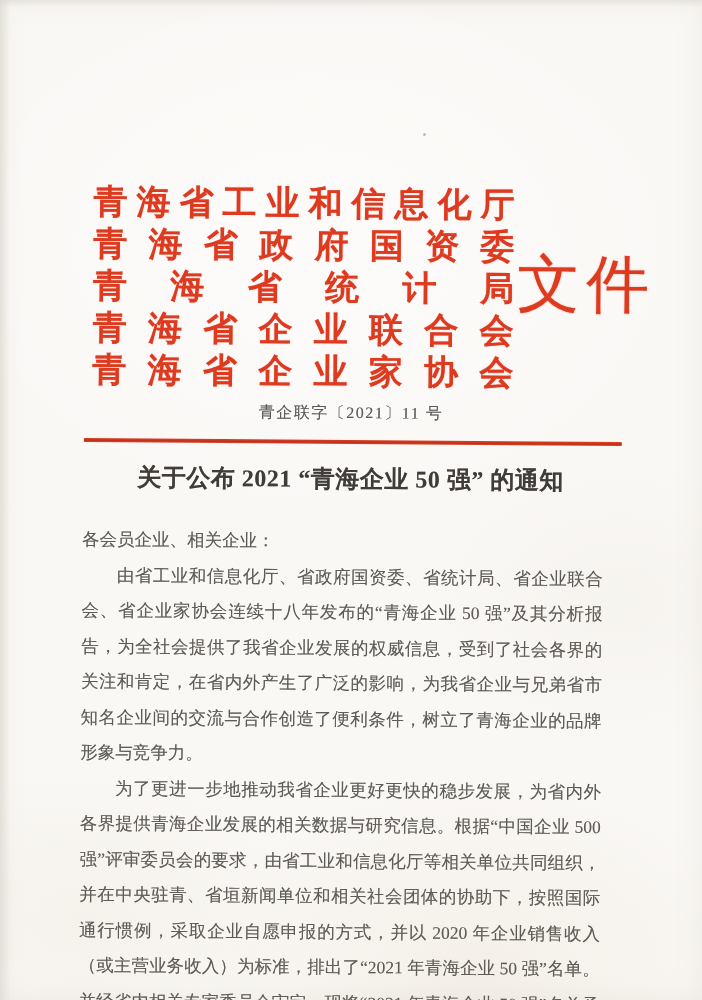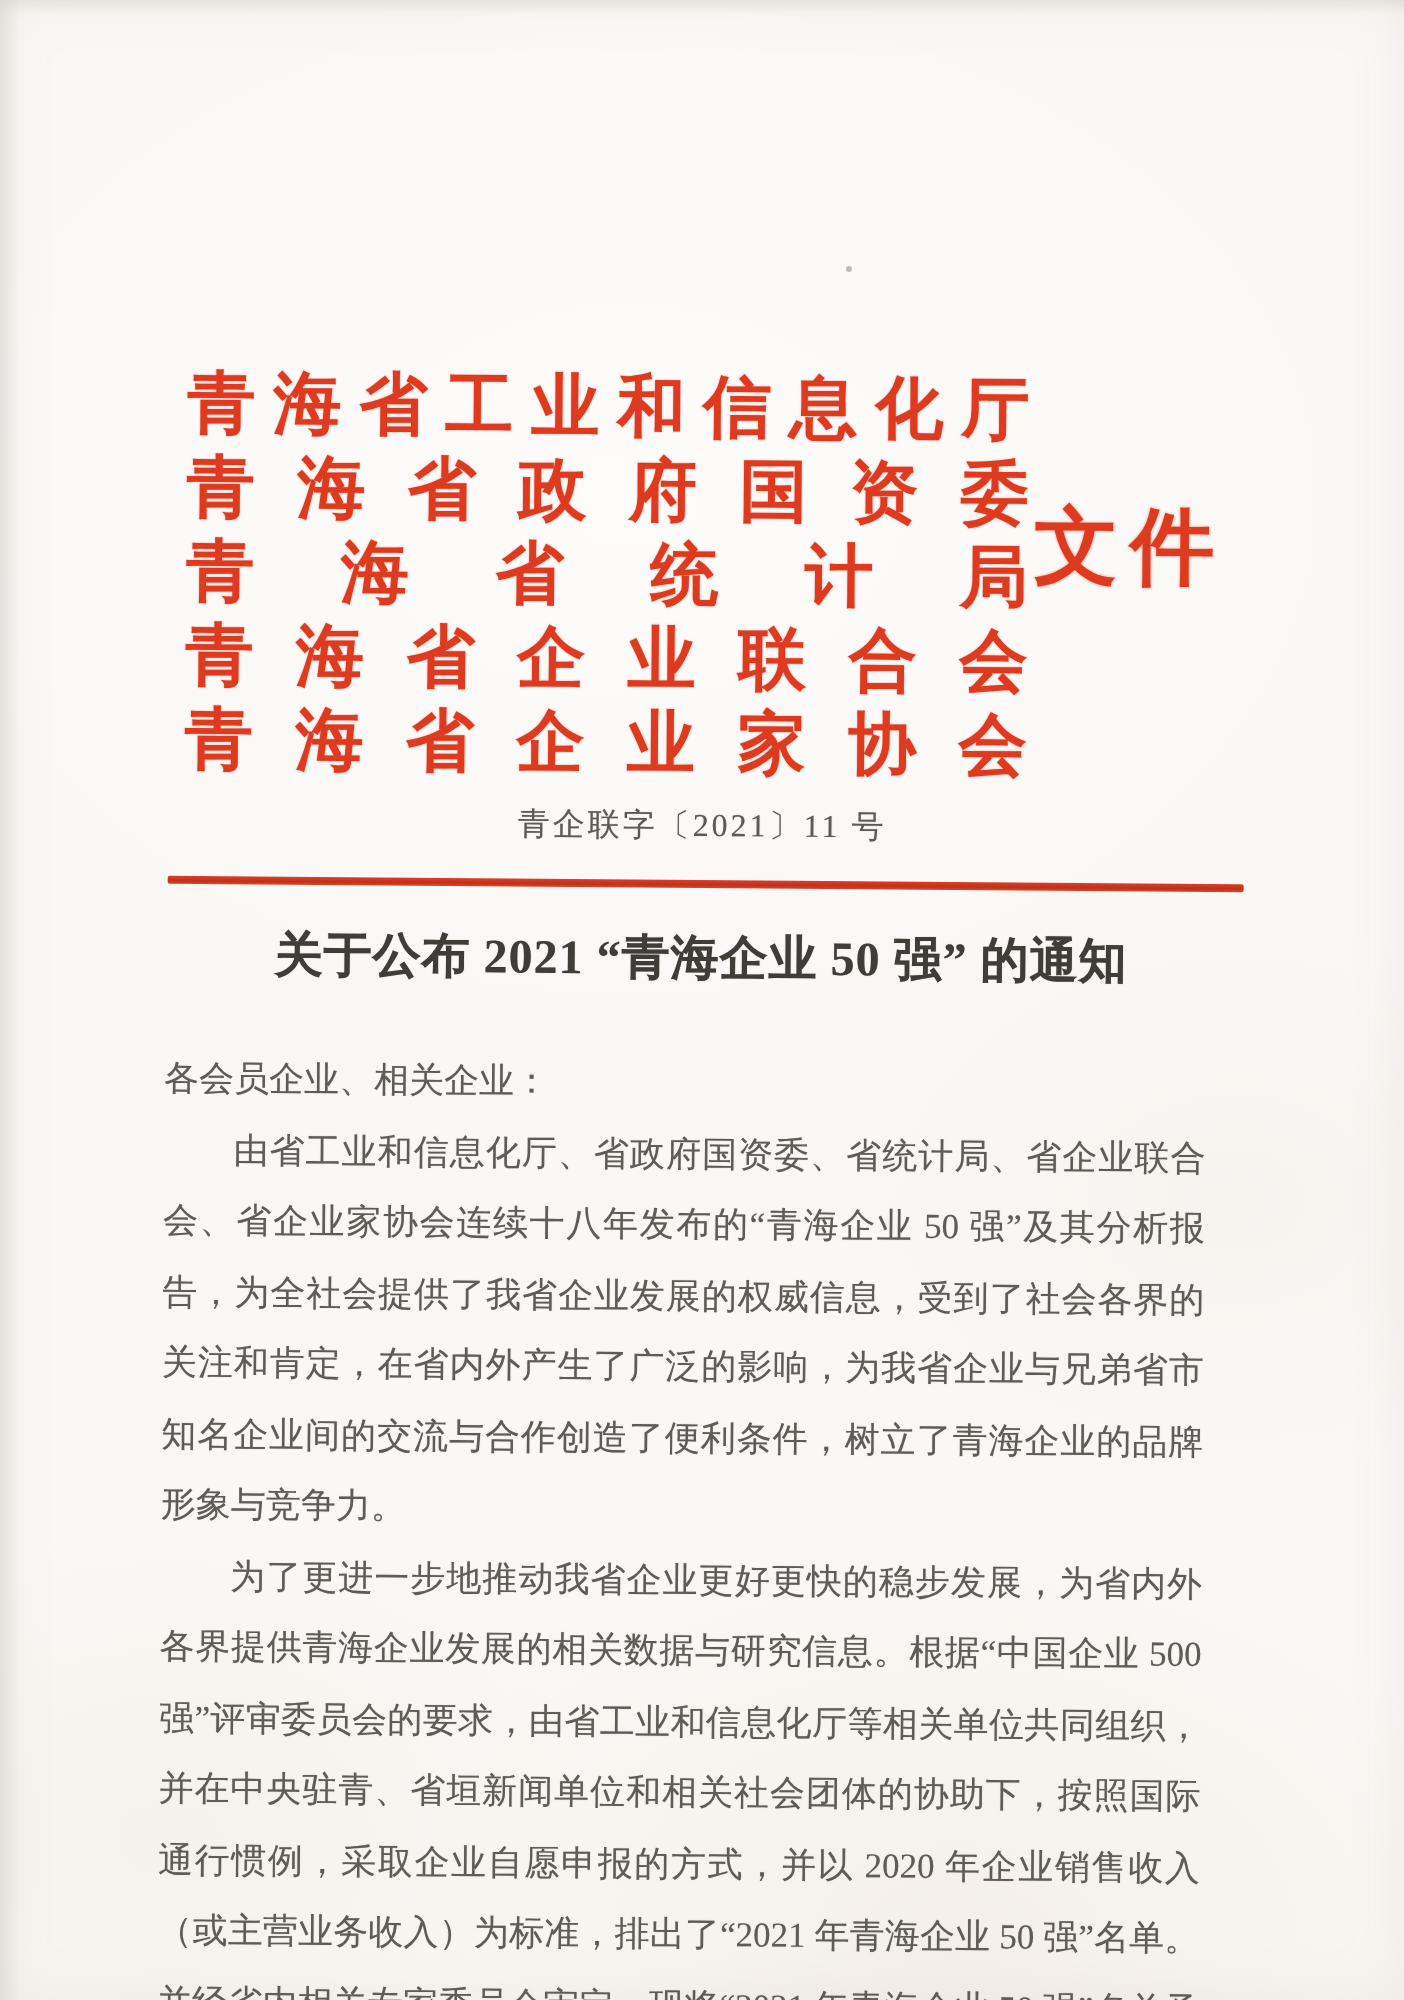--- a/index.html
+++ b/index.html
@@ -46,23 +46,23 @@
     font-size: 34px;
     font-weight: 700;
     color: #dd3a20;
     text-shadow: 0 0 1px rgba(221,58,32,0.55);
     white-space: nowrap;
   }
   .doc-type {
     position: absolute;
     left: 516px;
     top: 252px;
-    font-size: 42px;
+    font-size: 63px;
     line-height: 1;
-    font-weight: 700;
+    font-weight: 400;
     letter-spacing: 6px;
     color: #dd3a20;
     text-shadow: 0 0 1.5px rgba(221,58,32,0.6);
     white-space: nowrap;
   }
 
   
   .ref-number {
     position: absolute;
     top: 403px;

